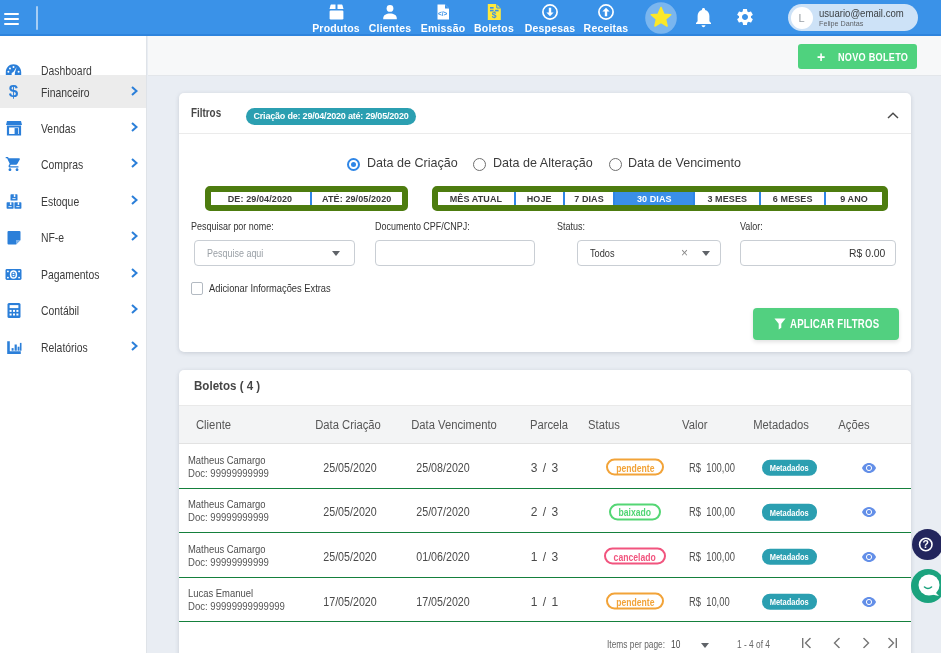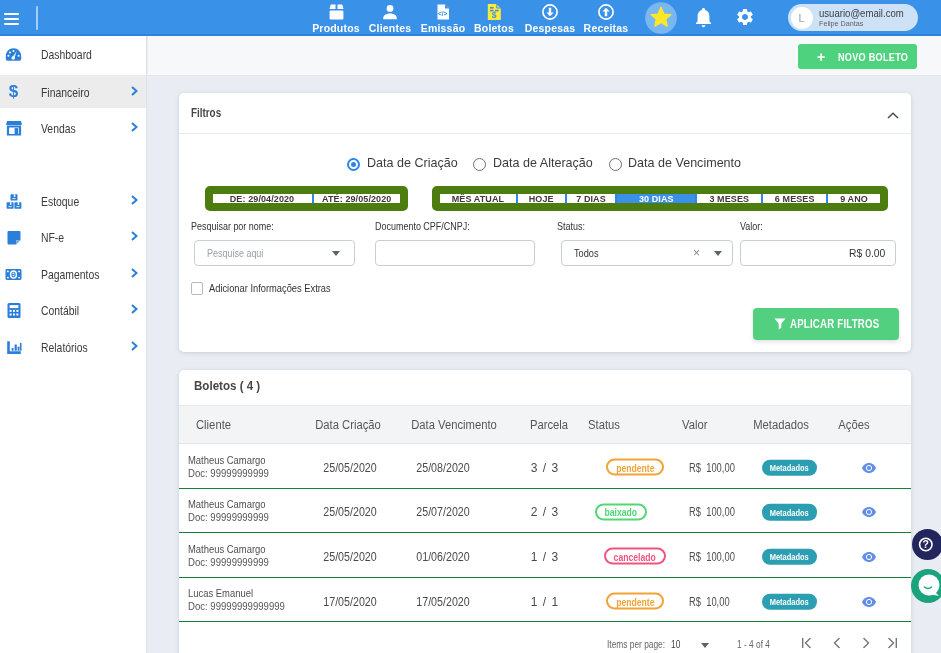--- a/index.html
+++ b/index.html
@@ -40,21 +40,21 @@
 
 #ftitle { position:absolute; left:12px; top:12px; font-size:13.5px; font-weight:bold; color:#484848; transform:scaleX(.73); transform-origin:left top; }
 #fpill { position:absolute; left:67px; top:15px; width:170px; height:17px; background:#2b9fb1; border-radius:8.5px; color:#fff; font-size:9px; font-weight:bold; text-align:center; line-height:17px; letter-spacing:-.2px; }
 #fchev { position:absolute; left:708px; top:18.5px; } #fchev svg { display:block; }
 #fdiv { position:absolute; left:0; top:40px; width:732px; border-top:1px solid #ebebeb; }
 .radio { position:absolute; width:13px; height:13px; border-radius:50%; top:64.5px; }
 .radio.on { border:2px solid #2f86e6; }
 .radio.on::after { content:""; position:absolute; left:2px; top:2px; width:5px; height:5px; background:#2f86e6; border-radius:50%; }
 .radio.off { border:1.5px solid #6f6f6f; }
 .rlabel { position:absolute; font-size:13.5px; color:#3c3c3c; top:61.5px; transform:scaleX(.93); transform-origin:left top; }
-.bgroup { position:absolute; top:93px; height:25px; display:flex; border:8px solid #4d7c0f; border-radius:5px; background:#fff; overflow:hidden; }
+.bgroup { position:absolute; top:93px; height:25px; display:flex; border:6px solid #4d7c0f; border-radius:5px; background:#fff; overflow:hidden; }
 .bgroup .bseg { height:100%; display:flex; align-items:center; justify-content:center; font-size:9px; font-weight:bold; color:#3a3a3a; border-right:2px solid #2f86e6; letter-spacing:.1px; }
 .bgroup .bseg:last-child { border-right:none; }
 .bgroup .bseg.sel { background:#3a8fe9; color:#fff; }
 .flabel { position:absolute; top:126.5px; font-size:11.5px; color:#333; transform:scaleX(.78); transform-origin:left top; }
 .finput { position:absolute; top:147px; height:26px; border:1px solid #c9ced4; border-radius:4px; background:#fff; font-size:11.5px; color:#333; display:flex; align-items:center; }
 .caret { width:0; height:0; border-left:4px solid transparent; border-right:4px solid transparent; border-top:5px solid #5f6368; }
 #fcheck { position:absolute; left:11.5px; top:189px; width:12.5px; height:12.5px; border:1px solid #b3bac2; border-radius:2px; }
 #fchecklb { position:absolute; left:30px; top:189px; font-size:11.5px; color:#333; transform:scaleX(.81); transform-origin:left top; }
 #aplicar { position:absolute; left:574px; top:215px; width:146px; height:32px; background:#52d080; border-radius:4px; color:#fff; font-size:12.5px; font-weight:bold; letter-spacing:.3px; box-shadow:0 2px 4px rgba(0,0,0,.12); }
 #aplicar svg { position:absolute; left:21px; top:50%; transform:translateY(-50%); }
@@ -66,21 +66,21 @@
 .th { position:absolute; top:50%; transform:translateY(-50%) scaleX(.9); transform-origin:left center; font-size:12.5px; color:#565656; white-space:nowrap; }
 .th.c { transform:translate(-50%,-50%) scaleX(.9); transform-origin:center center; }
 .trow { position:absolute; left:0; width:732px; height:44.6px; border-bottom:1px solid #15803d; }
 .cname { position:absolute; left:9px; top:10.5px; font-size:11.5px; color:#4f4f4f; line-height:11px; transform:scaleX(.82); transform-origin:left top; }
 .cdoc { position:absolute; left:9px; top:22.5px; font-size:11px; color:#555; transform:scaleX(.87); transform-origin:left top; }
 .cdate { position:absolute; top:calc(50% + 2px); transform:translate(-50%,-50%) scaleX(.89); font-size:12px; color:#4a4a4a; }
 .cparc { position:absolute; left:366px; top:calc(50% + 2px); transform:translate(-50%,-50%); font-size:12px; color:#4a4a4a; letter-spacing:1px; }
 .pill { position:absolute; left:427px; top:calc(50% + 1.5px); transform:translateY(-50%); width:58px; height:17px; border-radius:8.5px; font-size:10.5px; font-weight:bold; display:flex; align-items:center; justify-content:center; }
 .pill span { transform:scaleX(.82); }
 .pill.pend { border:2px solid #f2a338; color:#f2a338; }
-.pill.baix { border:2px solid #54d674; color:#4fd573; width:52px; left:416px; }
+.pill.baix { border:2px solid #54d674; color:#4fd573; width:52px; left:430px; }
 .pill.canc { border:2px solid #f1547e; color:#f1547e; }
 .cval { position:absolute; left:510px; top:calc(50% + 2px); transform:translateY(-50%) scaleX(.75); transform-origin:left center; font-size:12.5px; color:#4f4f4f; }
 .meta { position:absolute; left:583px; top:calc(50% + 2px); transform:translateY(-50%); width:55px; height:16.5px; background:#2b9fb1; border-radius:8px; color:#fff; font-size:8.5px; font-weight:bold; display:flex; align-items:center; justify-content:center; }
 .meta span { transform:scaleX(.88); }
 .ceye { position:absolute; left:690px; top:calc(50% + 2px); transform:translate(-50%,-50%); }
 #tfoot { position:absolute; left:0; top:252.4px; width:732px; height:43px; font-size:11px; color:#666; }
 #tfoot span.t { position:absolute; top:50%; transform:translateY(-50%) scaleX(.76); transform-origin:left center; white-space:nowrap; }
 #tfoot span.i { position:absolute; top:50%; transform:translateY(-50%); }
 
 
@@ -171,21 +171,21 @@
       </svg></div>
 
   <div id="chip">
     <div class="av">L</div>
     <div class="l1">usuario@email.com</div>
     <div class="l2">Felipe Dantas</div>
   </div>
 </div>
 
 <div id="sidebar">
-  <div class="sitem" style="top:0;padding-left:16px;">
+  <div class="sitem" style="top:16px;padding-left:16px;">
     <span class="sic">
         <svg width="17" height="14" viewBox="0 0 17 14">
           <path d="M8.5 0.8 C12.8 0.8 16.2 4.2 16.2 8.5 L16.2 11.5 A1.8 1.8 0 0 1 14.4 13.2 L2.6 13.2 A1.8 1.8 0 0 1 0.8 11.5 L0.8 8.5 C0.8 4.2 4.2 0.8 8.5 0.8 z" fill="#2b7fd9"></path>
           <circle cx="3.4" cy="8.3" r="1" fill="#fff"></circle>
           <circle cx="5" cy="4.9" r="1" fill="#fff"></circle>
           <circle cx="8.5" cy="3.6" r="1" fill="#fff"></circle>
           <circle cx="13.6" cy="8.3" r="1" fill="#fff"></circle>
           <circle cx="8.2" cy="10.5" r="1.7" fill="#fff"></circle>
           <path d="M7.3 10.2 L11.6 3.4 L9.3 10.9 z" fill="#fff"></path>
         </svg>
@@ -201,20 +201,31 @@
   </div>
   <div class="sitem" style="top:74px;">
     <span class="sic">
         <svg width="16" height="15" viewBox="0 0 16 15">
           <path d="M1 0.5 h14 l1 4 h-16z" fill="#2b7fd9"></path>
           <path d="M2 6 h12 v8.5 h-12z" fill="none" stroke="#2b7fd9" stroke-width="2.2"></path>
           <rect x="8.6" y="7.6" width="3.6" height="7" fill="#2b7fd9"></rect>
         </svg>
       </span>
     <span class="stx">Vendas</span>
+    <span class="sch"><svg width="12" height="12" viewBox="0 0 12 12">
+          <path d="M4 2 L8.5 6 L4 10" fill="none" stroke="#2b7fd9" stroke-width="2"></path>
+        </svg></span>
+  </div>
+  <div class="sitem" style="top:110px;">
+    <span class="sic">
+        <svg width="17" height="17" viewBox="0 0 24 24">
+          <path d="M7 18c-1.1 0-1.99.9-1.99 2S5.9 22 7 22s2-.9 2-2-.9-2-2-2zM1 2v2h2l3.6 7.59-1.35 2.45c-.16.28-.25.61-.25.96 0 1.1.9 2 2 2h12v-2H7.42c-.14 0-.25-.11-.25-.25l.03-.12.9-1.63h7.45c.75 0 1.41-.41 1.75-1.03l3.58-6.49c.08-.14.12-.31.12-.49 0-.55-.45-1-1-1H5.21l-.94-2H1zm16 16c-1.1 0-1.99.9-1.99 2s.89 2 1.99 2 2-.9 2-2-.9-2-2-2z" fill="#2b7fd9"></path>
+        </svg>
+      </span>
+    <span class="stx">Compras</span>
     <span class="sch"><svg width="12" height="12" viewBox="0 0 12 12">
           <path d="M4 2 L8.5 6 L4 10" fill="none" stroke="#2b7fd9" stroke-width="2"></path>
         </svg></span>
   </div>
   <div class="sitem" style="top:183px;">
     <span class="sic">
         <svg width="16" height="16" viewBox="0 0 16 16">
           <path d="M2.5 1.5 h11 a1 1 0 0 1 1 1 v8 l-4.5 4.5 h-7.5 a1 1 0 0 1 -1-1 v-11.5 a1 1 0 0 1 1-1z" fill="#2b7fd9"></path>
           <path d="M14.5 10.5 l-4.5 4.5 v-4.5z" fill="#7fb3ea"></path>
         </svg>
@@ -298,20 +309,21 @@
 
 <div id="toolbar">
   <div id="novobtn">
       <span class="pl">+</span>
       <span class="tx">NOVO BOLETO</span>
     </div>
 </div>
 
 <div class="card" id="fcard">
   <div id="ftitle">Filtros</div>
+  <div id="fpill">Criação de: 29/04/2020 até: 29/05/2020</div>
   <div id="fchev">
       <svg width="12" height="7" viewBox="0 0 12 7">
         <path d="M1 6 L6 1.3 L11 6" fill="none" stroke="#4a4a4a" stroke-width="1.5"></path>
       </svg>
     </div>
   <div id="fdiv"></div>
 
   <div class="radio on" style="left:168px;"></div>
   <div class="rlabel" style="left:188px;">Data de Criação</div>
   <div class="radio off" style="left:293.5px;"></div>
@@ -336,21 +348,21 @@
   <div class="flabel" style="left:11.5px;">Pesquisar por nome:</div>
   <div class="flabel" style="left:196px;">Documento CPF/CNPJ:</div>
   <div class="flabel" style="left:378px;">Status:</div>
   <div class="flabel" style="left:561px;">Valor:</div>
 
   <div class="finput" style="left:15px;width:161px;">
       <span style="margin-left:12px;color:#9aa0a6;transform:scaleX(.78);transform-origin:left center;">Pesquise aqui</span>
       <span class="caret" style="position:absolute;right:14px;"></span>
     </div>
   <div class="finput" style="left:196px;width:160px;"></div>
-  <div class="finput" style="left:382px;width:172px;">
+  <div class="finput" style="left:398px;width:144px;">
       <span style="margin-left:12px;transform:scaleX(.8);transform-origin:left center;">Todos</span>
       <span style="position:absolute;right:32px;color:#888;font-size:12px;">×</span>
       <span class="caret" style="position:absolute;right:10px;"></span>
     </div>
   <div class="finput" style="left:561px;width:156px;justify-content:flex-end;">
       <span style="margin-right:10px;transform:scaleX(.9);transform-origin:right center;">R$ 0.00</span>
     </div>
 
   <div id="fcheck"></div>
   <div id="fchecklb">Adicionar Informações Extras</div>

